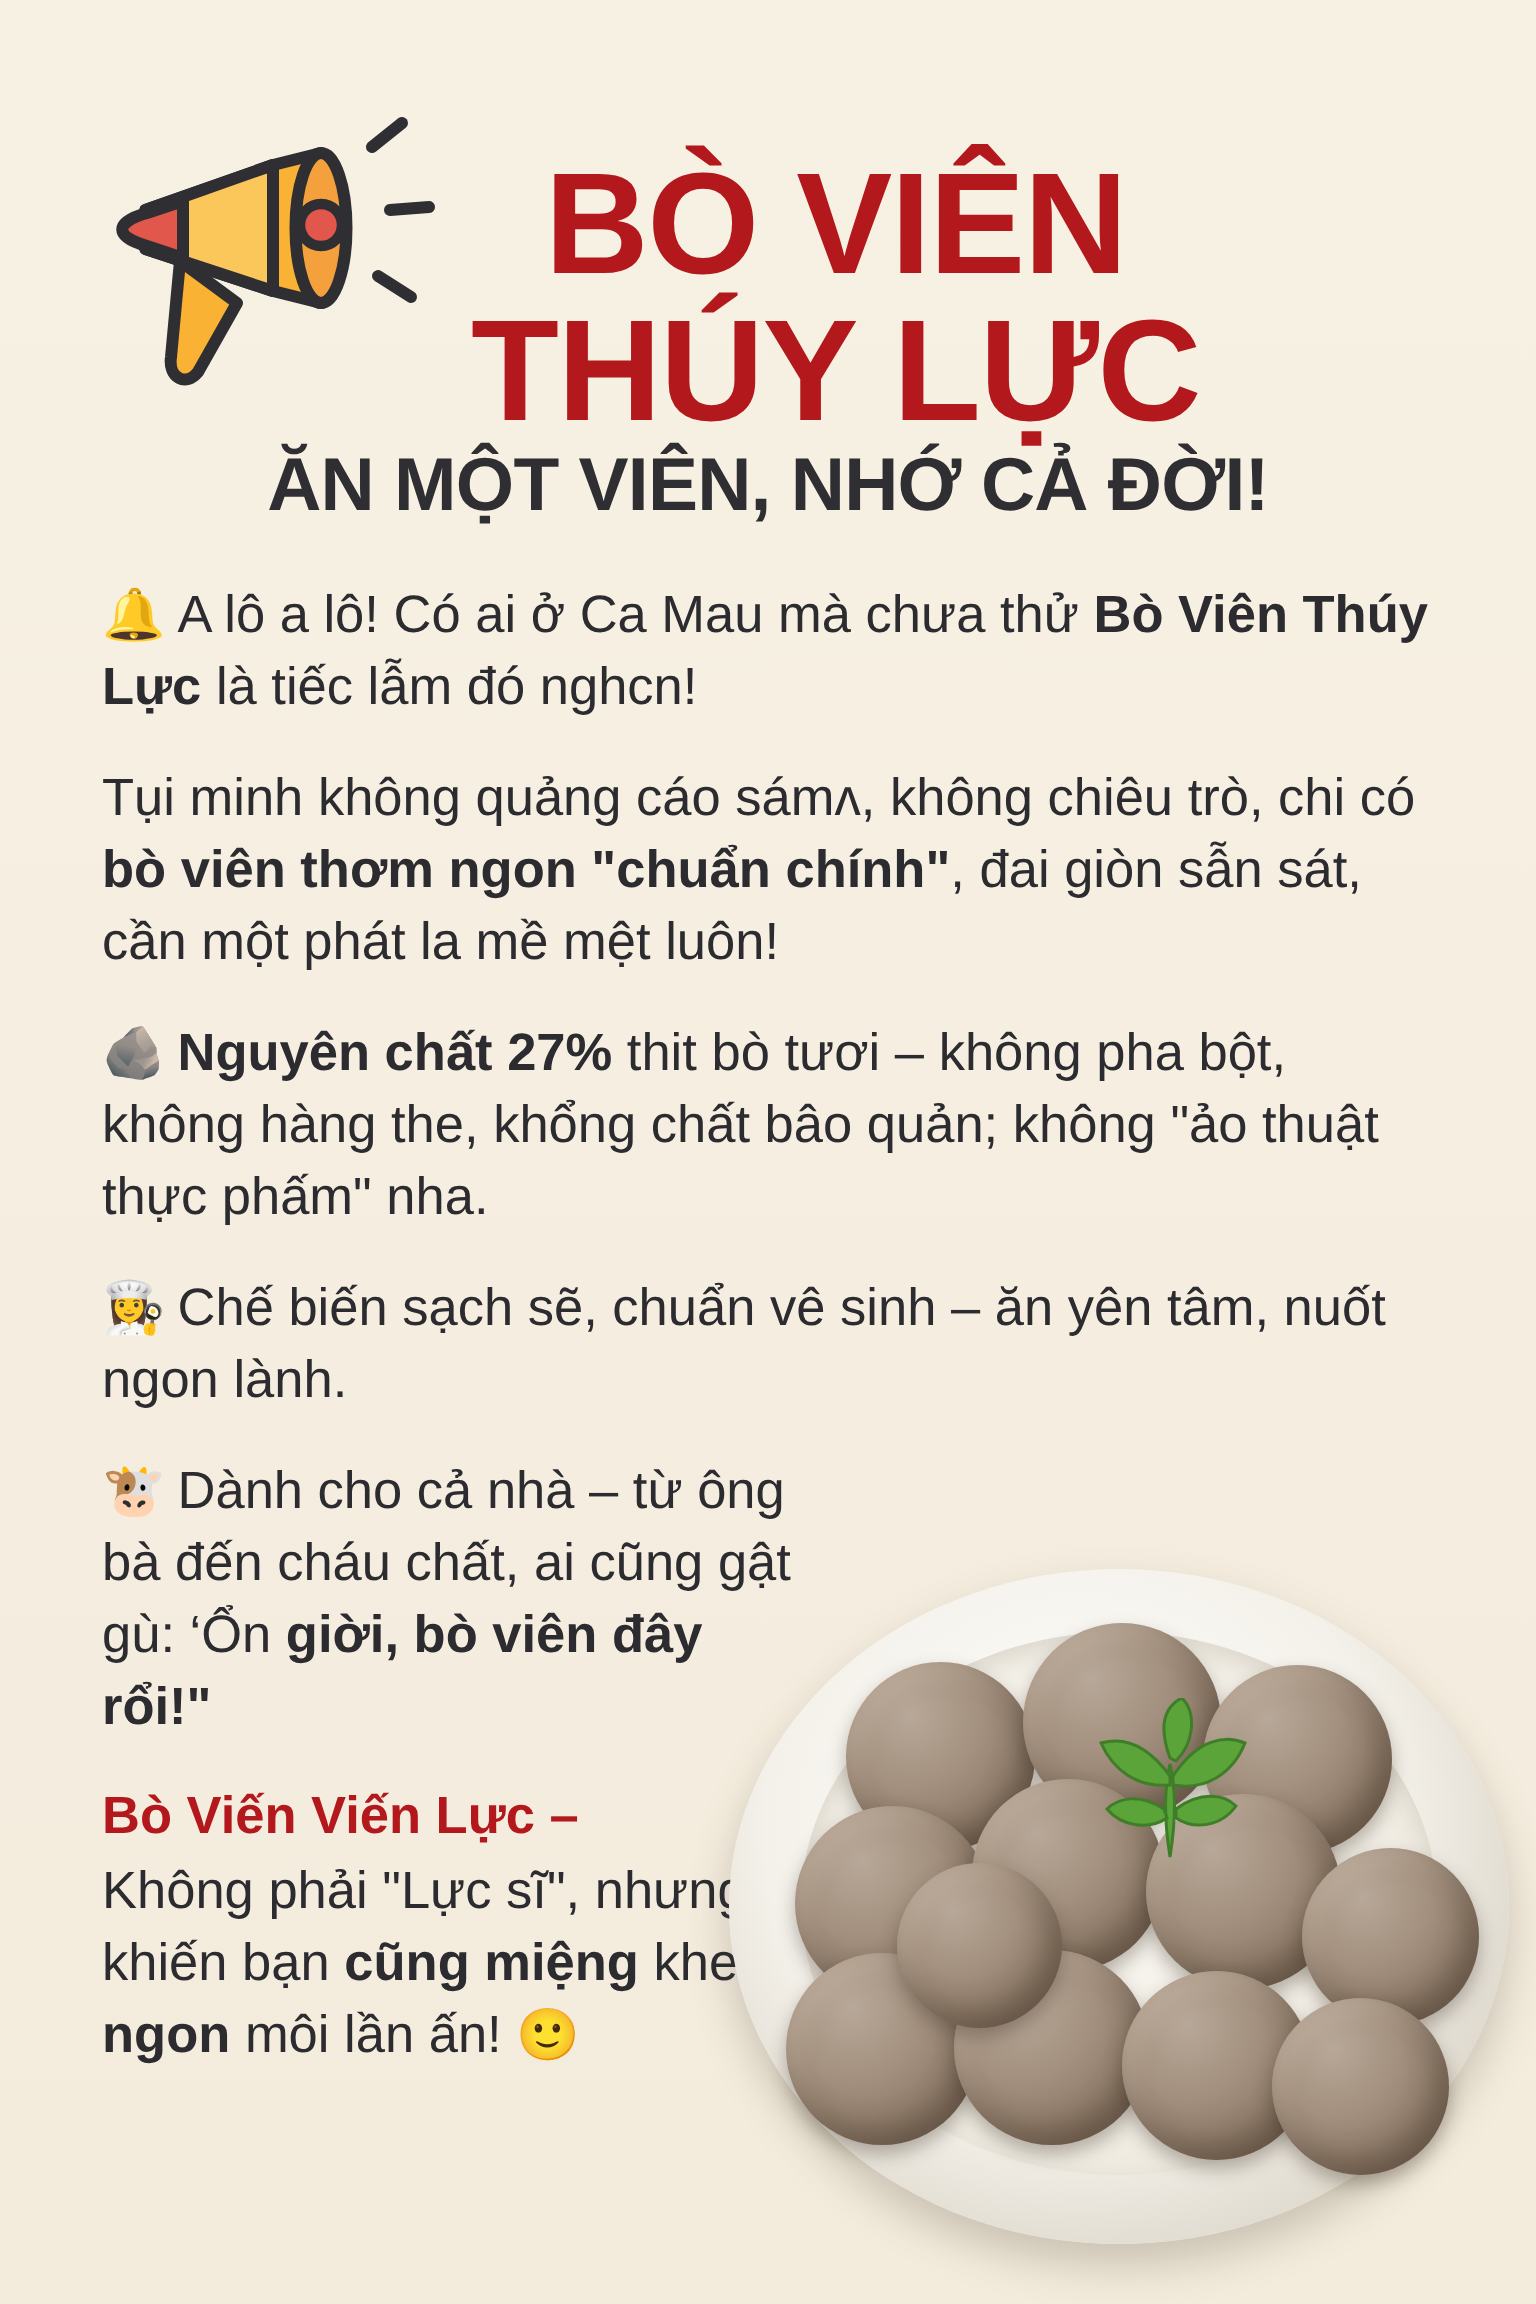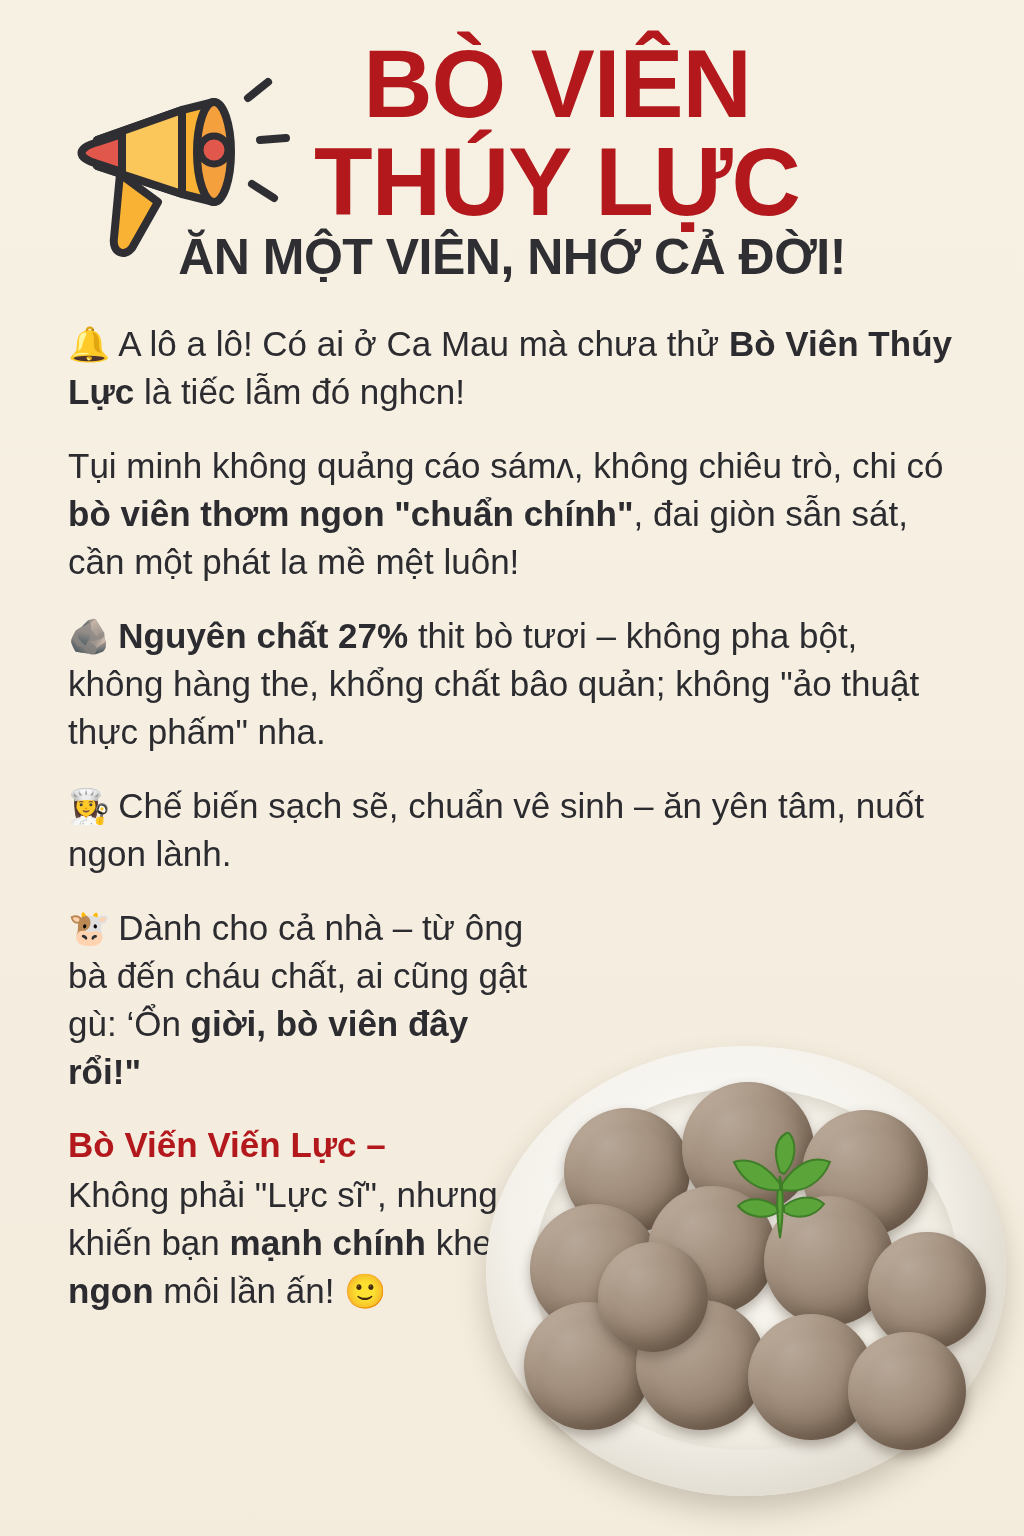--- a/index.html
+++ b/index.html
@@ -19,21 +19,21 @@
     width: 1024px;
     height: 1536px;
     background: linear-gradient(180deg, #f7f1e4 0%, #f5eee0 60%, #f3ebdc 100%);
     box-sizing: border-box;
     overflow: hidden;
   }
 
   
   .header {
     position: relative;
-    padding-top: 38px;
+    padding-top: 104px;
     text-align: center;
   }
   .megaphone {
     position: absolute;
     left: 62px;
     top: 62px;
     width: 240px;
     height: 210px;
   }
   .title {
@@ -178,21 +178,21 @@
 
     <div class="para" data-interactable="false">
       <span class="emoji" data-interactable="false">👩‍🍳</span><span data-interactable="false">Chế biến sạch sẽ, chuẩn vê sinh – ăn yên tâm, nuốt ngon lành.</span>
     </div>
 
     <div class="para p-wrap-narrow" data-interactable="false">
       <span class="emoji" data-interactable="false">🐮</span><span data-interactable="false">Dành cho cả nhà – từ ông bà đến cháu chất, ai cũng gật gù: ‘Ổn </span><b data-interactable="false">giời, bò viên đây rổi!"</b>
     </div>
 
     <div class="para closing" data-interactable="false">
-      <span class="brand" data-interactable="false">Bò Viến Viến Lực –</span><span data-interactable="false">Không phải "Lực sĩ", nhưng khiến bạn </span><b data-interactable="false">mạnh chính </b><span data-interactable="false">khen </span><b data-interactable="false">ngon </b><span data-interactable="false">môi lần ấn! </span><span class="emoji" data-interactable="false">🙂</span>
+      <span class="brand" data-interactable="false">Bò Viến Viến Lực –</span><span data-interactable="false">Không phải "Lực sĩ", nhưng khiến bạn </span><b data-interactable="false">cũng miệng </b><span data-interactable="false">khen </span><b data-interactable="false">ngon </b><span data-interactable="false">môi lần ấn! </span><span class="emoji" data-interactable="false">🙂</span>
     </div>
 
   </div>
 
   <div class="photo" data-interactable="false">
     <div class="plate" data-interactable="false">
       <div class="plate-inner" data-interactable="false"></div>
 
       <div class="ball" data-interactable="false" style="left:78px;  top:62px;  width:126px; height:126px;"></div>
       <div class="ball" data-interactable="false" style="left:196px; top:36px;  width:132px; height:132px;"></div>

